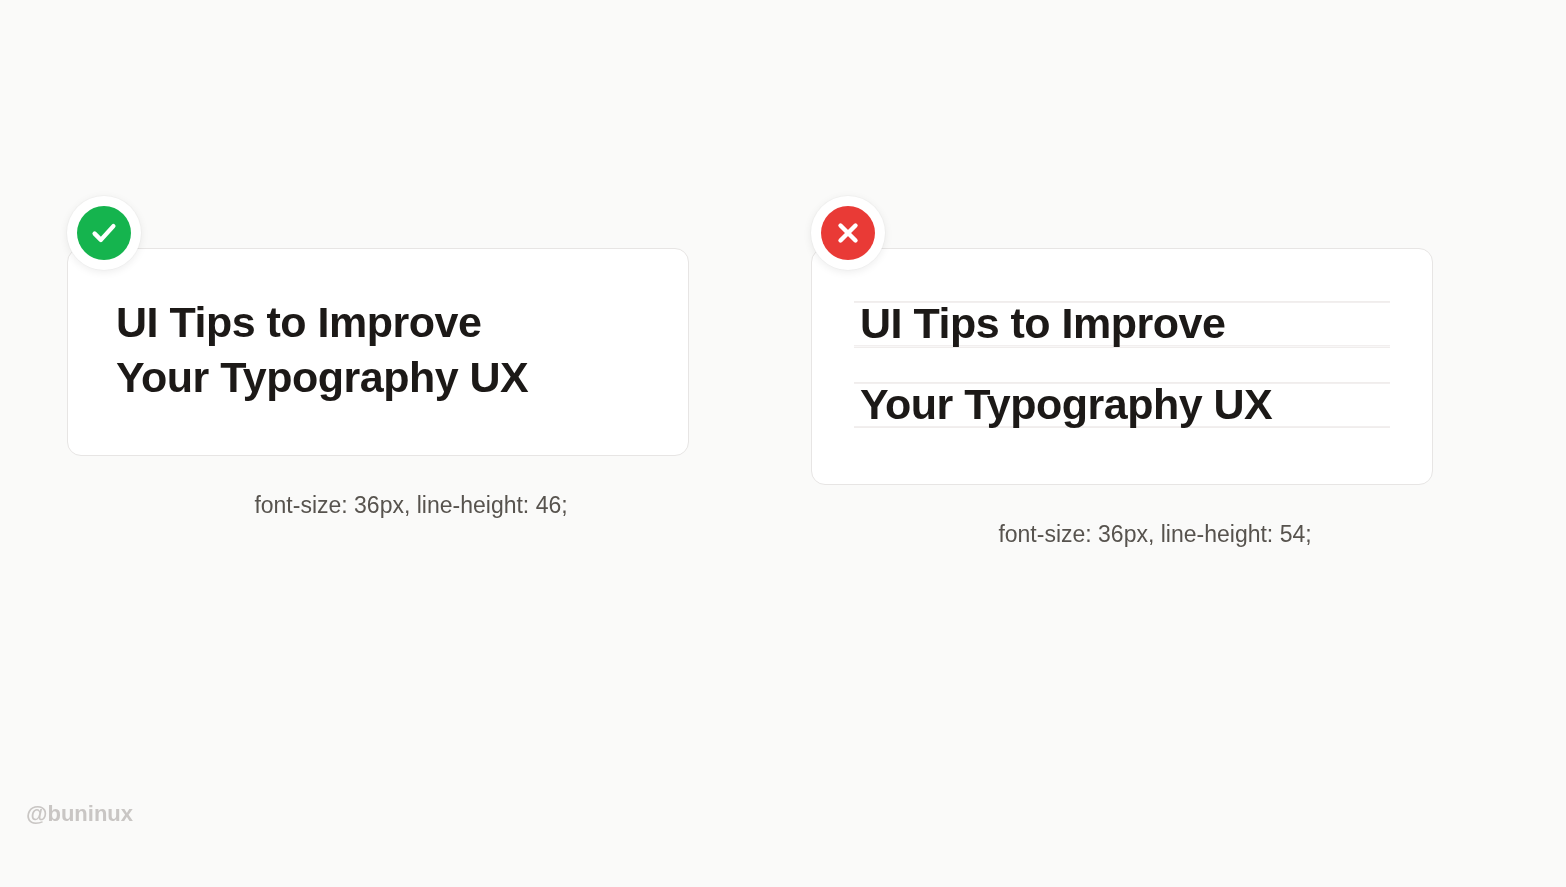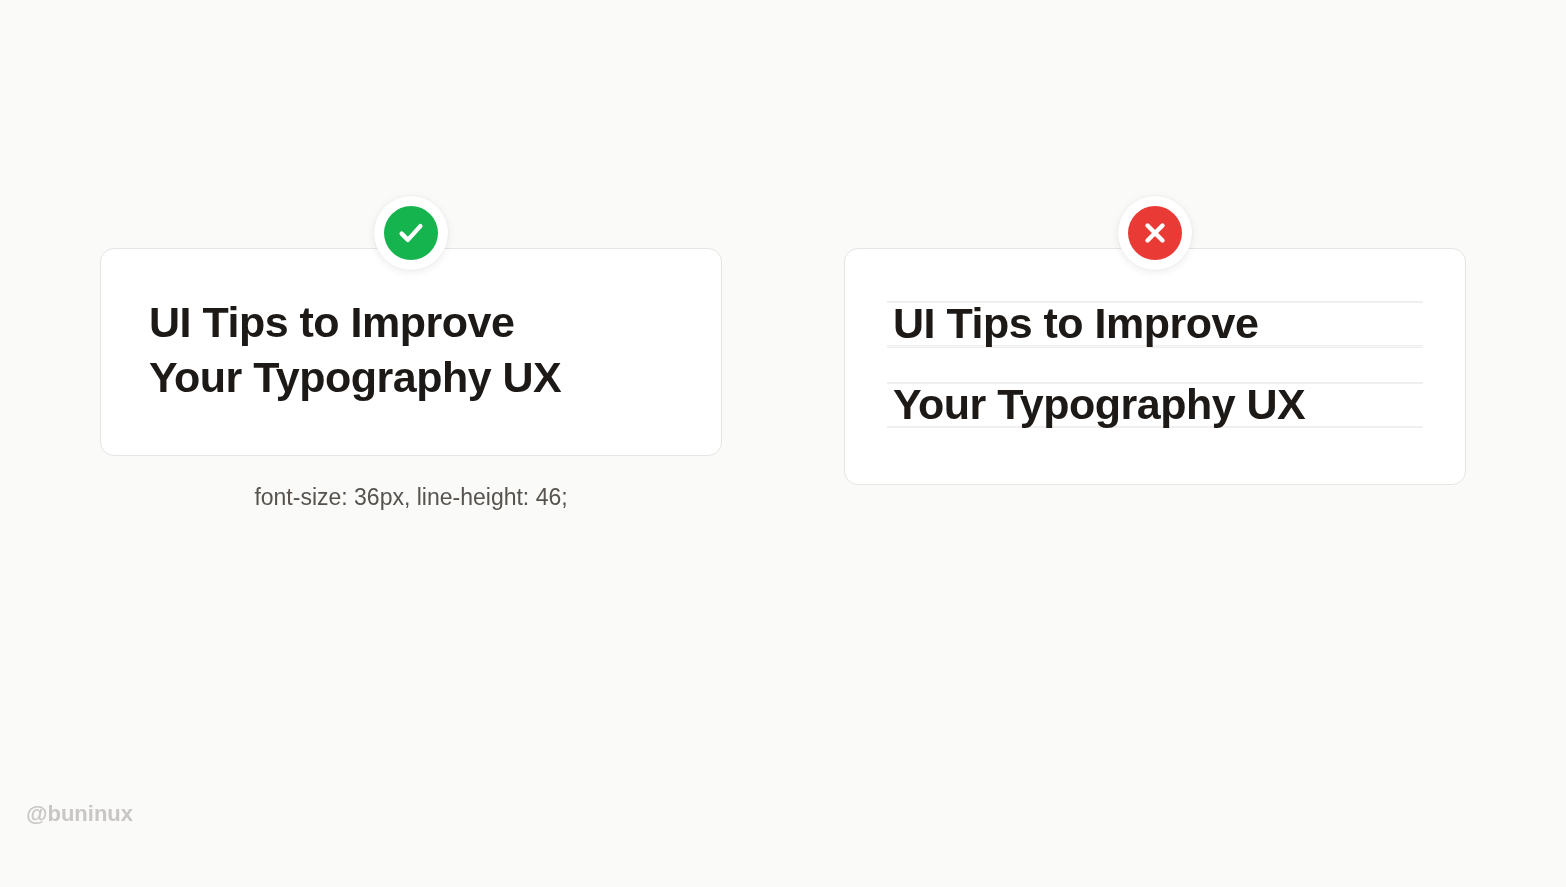--- a/index.html
+++ b/index.html
@@ -19,21 +19,20 @@
       display: flex;
       justify-content: center;
       align-items: flex-start;
       gap: 56px;
       width: 100%;
       padding-top: 196px;
     }
     .example {
       display: flex;
       flex-direction: column;
-      align-items: center;
       width: 688px;
     }
     .badge {
       width: 74px;
       height: 74px;
       border-radius: 50%;
       background: #fff;
       display: flex;
       align-items: center;
       justify-content: center;
@@ -99,21 +98,21 @@
         linear-gradient(to bottom, #f2efef 0, #f2efef 1px, transparent 1px, transparent 100%) top left / 100% 100% no-repeat,
         linear-gradient(to top, #f2efef 0, #f2efef 1px, transparent 1px, transparent 100%) bottom left / 100% 100% no-repeat;
       border-top: 1px solid #f0edec;
       border-bottom: 1px solid #f0edec;
       z-index: -1;
     }
     .bad-line-2 {
       margin-top: 12px;
     }
     .caption {
-      margin-top: 28px;
+      margin-top: 36px;
       font-size: 23px;
       color: #57534e;
       text-align: center;
       font-weight: 400;
     }
     .credit {
       position: absolute;
       left: 26px;
       bottom: 60px;
       font-size: 22px;
@@ -154,17 +153,18 @@
           <line x1="18" y1="6" x2="6" y2="18"></line>
         </svg>
       </div>
     </div>
     <div class="card card-bad">
       <div class="heading-bad">
         <span class="bad-line">UI Tips to Improve</span>
         <span class="bad-line bad-line-2">Your Typography UX</span>
       </div>
     </div>
+    <div class="caption">font-size: 36px, line-height: 54;</div>
   </div>
 
 </div>
 
 <div class="credit">@buninux</div>
 
 </body></html>

